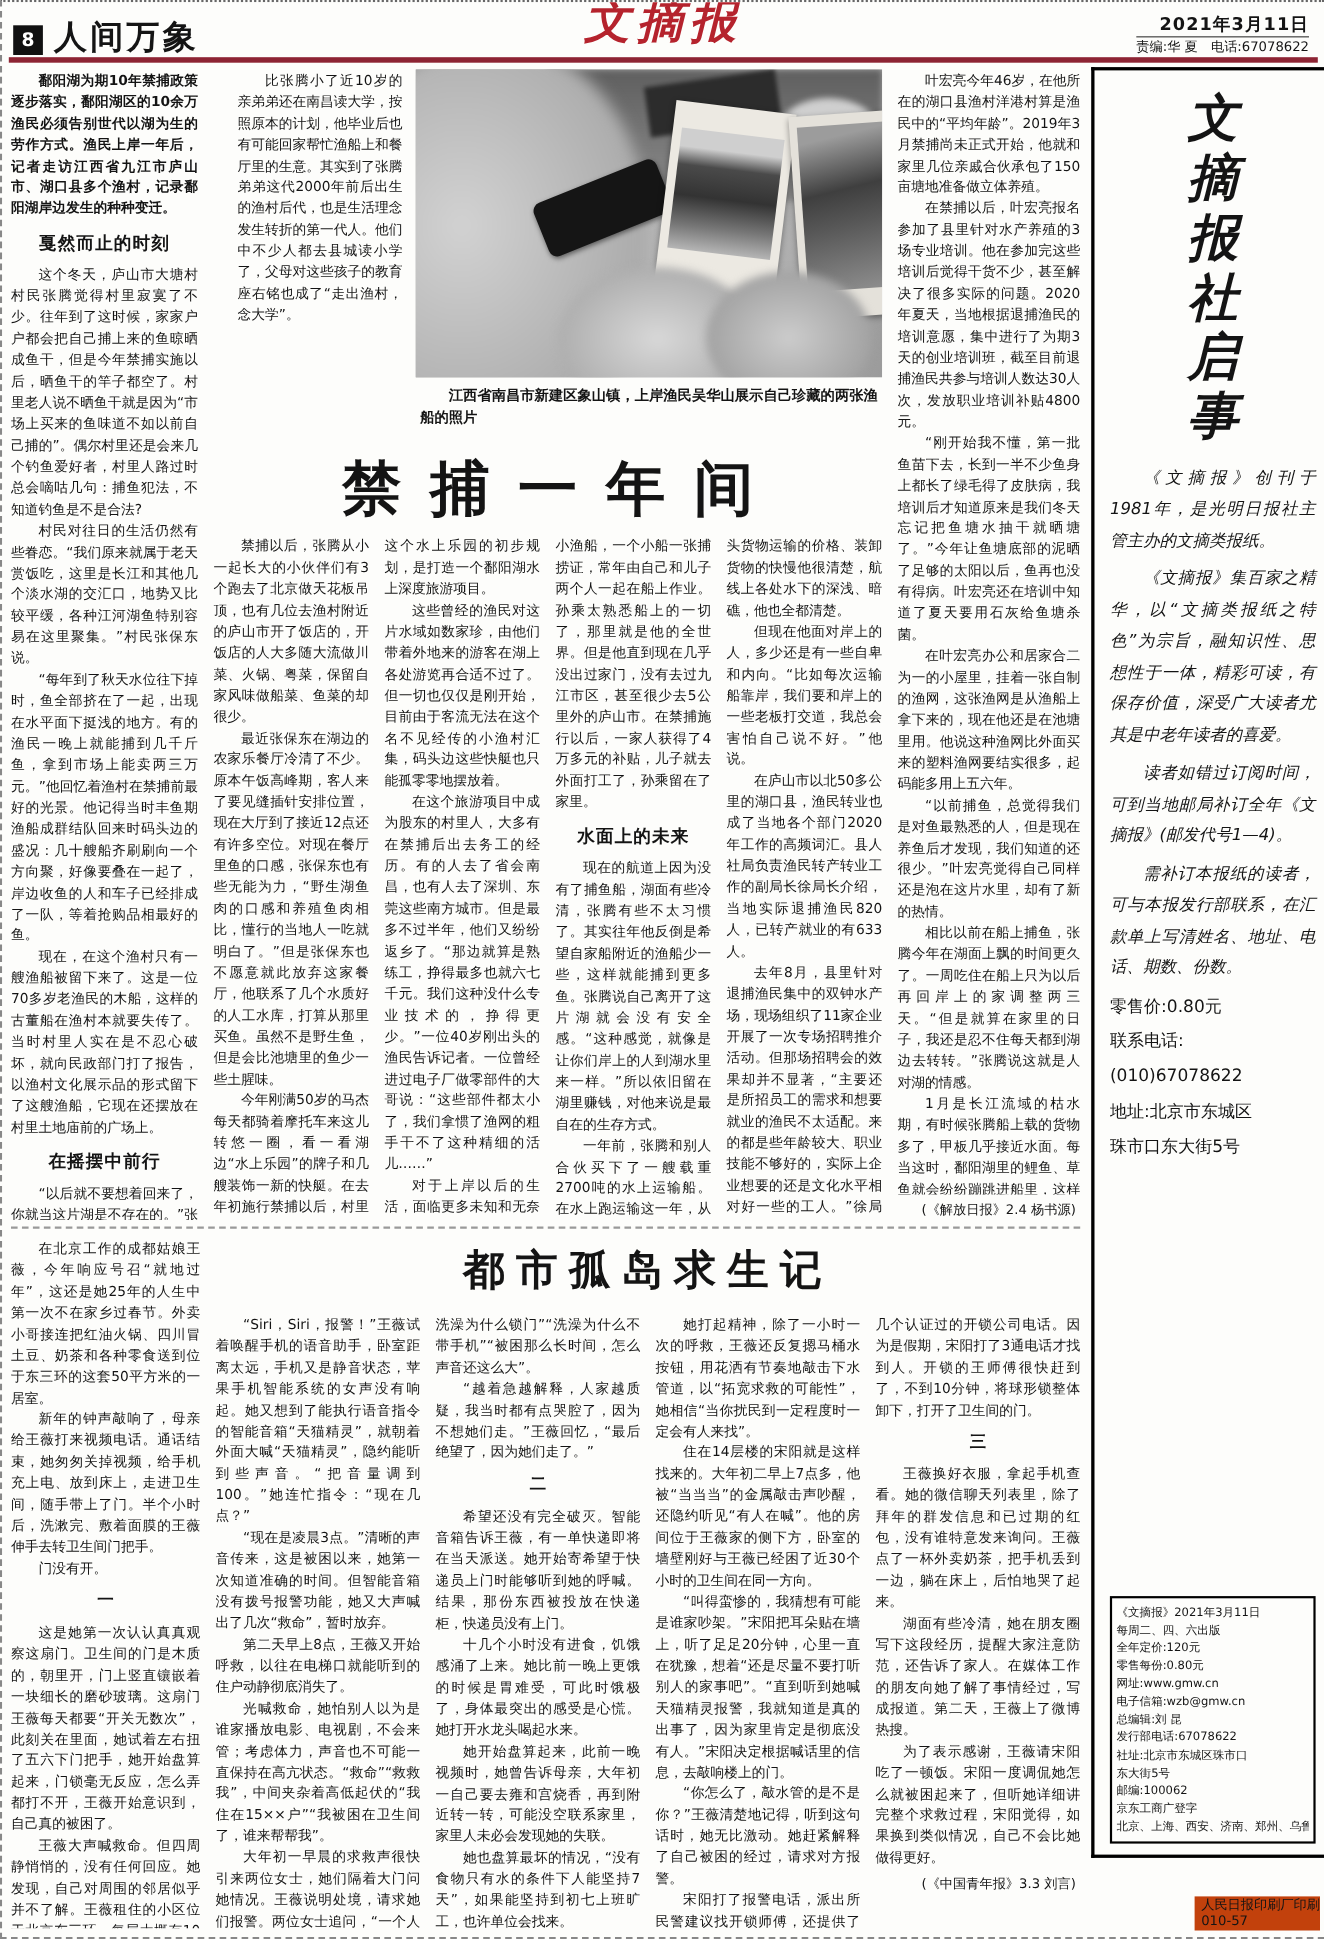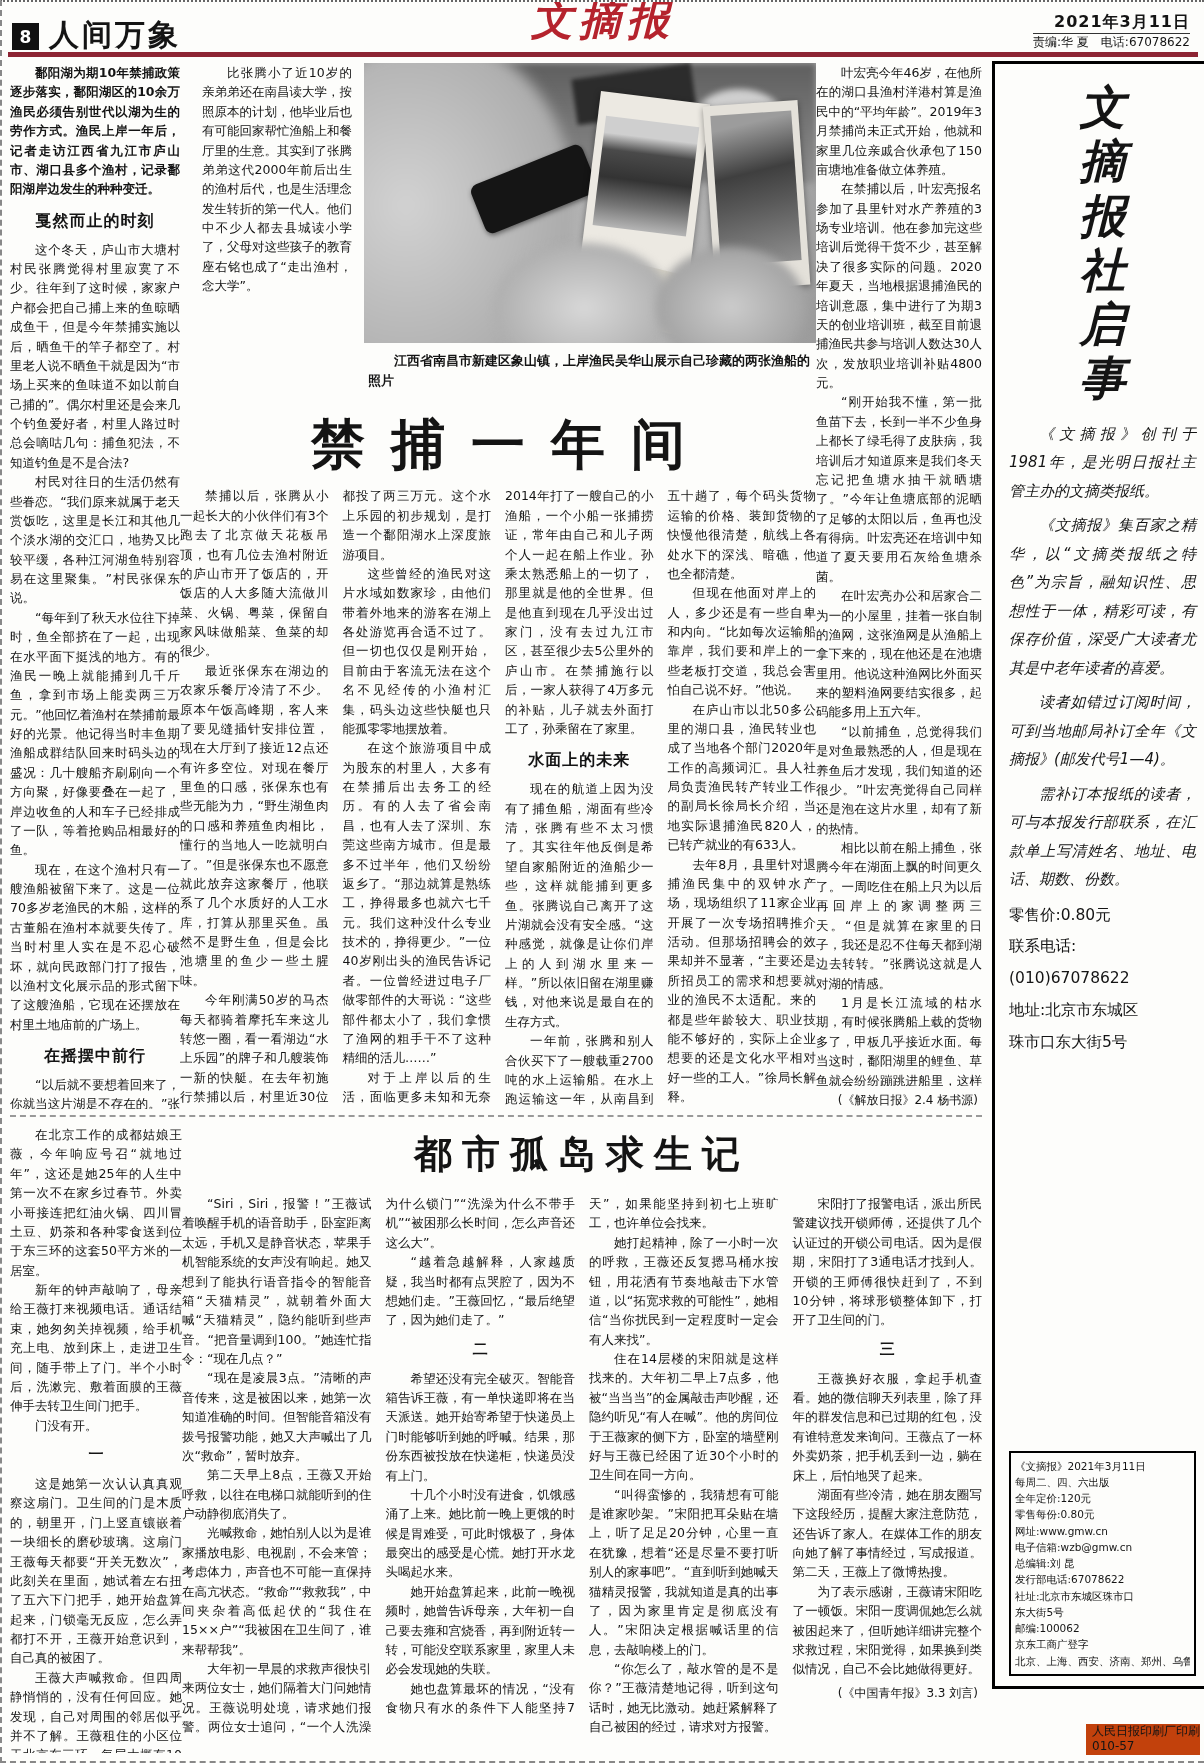--- a/index.html
+++ b/index.html
@@ -18,21 +18,21 @@
     font-family:"DejaVu Serif",serif;font-style:italic;font-weight:bold;
     font-size:42px;color:#b5232d;letter-spacing:6px;pointer-events:none;}
   .header-right{margin-left:auto;text-align:right;line-height:1.35;}
   .date-line{font-size:16px;font-weight:bold;letter-spacing:1px;}
   .editor-line{font-size:12px;border-top:1px solid #333;padding-top:0;}
   .red-rule{height:5px;background:#8d2433;margin:0 6px;}
   
   .content{display:flex;height:1700px;}
   .main-col{width:992px;padding:6px 10px 4px 8px;box-sizing:border-box;display:flex;flex-direction:column;}
   
-  .a1{display:grid;grid-template-columns:170px 1fr 166px;height:1046px;overflow:hidden;}
+  .a1{display:grid;grid-template-columns:170px 1fr 166px;column-gap:14px;height:1046px;overflow:hidden;}
   .a1 p,.a2 p{margin:0;font-size:12.5px;line-height:1.55;text-align:justify;text-indent:2em;}
   .lead p{font-weight:bold;}
   .col-head{text-align:center;font-weight:bold;font-size:16px;margin:12px 0 8px;letter-spacing:1px;}
   .a1-left,.a1-col2,.a1-right,.a1-body{overflow:hidden;}
   .a1-mid{display:flex;flex-direction:column;overflow:hidden;}
   .a1-mid-top{display:flex;gap:12px;margin-left:22px;}
   .a1-col2{width:150px;flex:none;height:336px;}
   .figure{flex:1;margin:0;}
   .photo{height:280px;position:relative;overflow:hidden;background:linear-gradient(105deg,#8f8f8f,#a9a9a9 35%,#bdbdbd 60%,#9b9b9b);}
   .photo .arm{position:absolute;left:-70px;top:-20px;width:280px;height:360px;border-radius:45%;
@@ -59,21 +59,21 @@
     transform:rotate(14deg);filter:blur(.5px);}
   .figcaption{font-size:13px;font-weight:bold;line-height:1.5;padding:8px 4px 0;text-indent:2em;}
   .a1-headline{font-size:54px;font-weight:900;text-align:center;letter-spacing:26px;text-indent:26px;
     margin:16px 0 12px;line-height:1.1;}
   .a1-body{columns:4;column-gap:14px;flex:1;}
   .a1-right{display:flex;flex-direction:column;}
   .a1-right .paras{flex:1;overflow:hidden;}
   .source{text-align:right;font-size:12px;padding:6px 4px 0;flex:none;}
   .divider{border-top:2px dashed #999;margin:6px 0 8px;}
   
-  .a2{display:grid;grid-template-columns:172px 1fr;flex:1;overflow:hidden;}
+  .a2{display:grid;grid-template-columns:172px 1fr;column-gap:14px;flex:1;overflow:hidden;}
   .a2-left{overflow:hidden;}
   .a2-right{display:flex;flex-direction:column;overflow:hidden;}
   .a2-headline{font-family:Liberation Serif, serif;font-size:38px;font-weight:bold;text-align:center;
     letter-spacing:10px;margin:4px 0 14px;}
   .a2-body{columns:4;column-gap:14px;flex:1;overflow:hidden;}
   .sec-marker{text-align:center;font-weight:bold;font-size:15px;margin:10px 0;}
   
   .sidebar{width:212px;flex:none;padding:4px 0 0 0;box-sizing:border-box;position:relative;}
   .notice-box{border:3px solid #000;border-right:none;height:1628px;box-sizing:border-box;
     padding:16px 8px 10px 14px;display:flex;flex-direction:column;overflow:hidden;}

